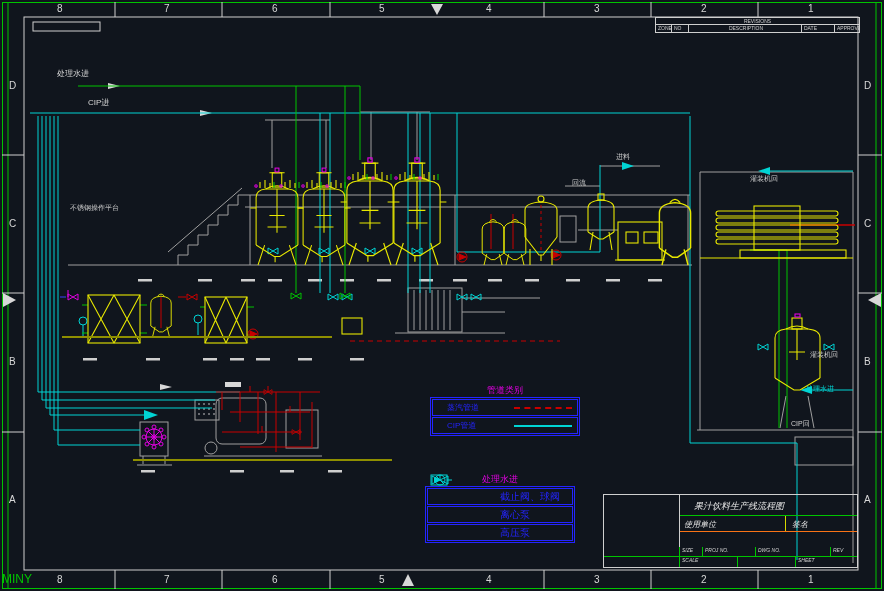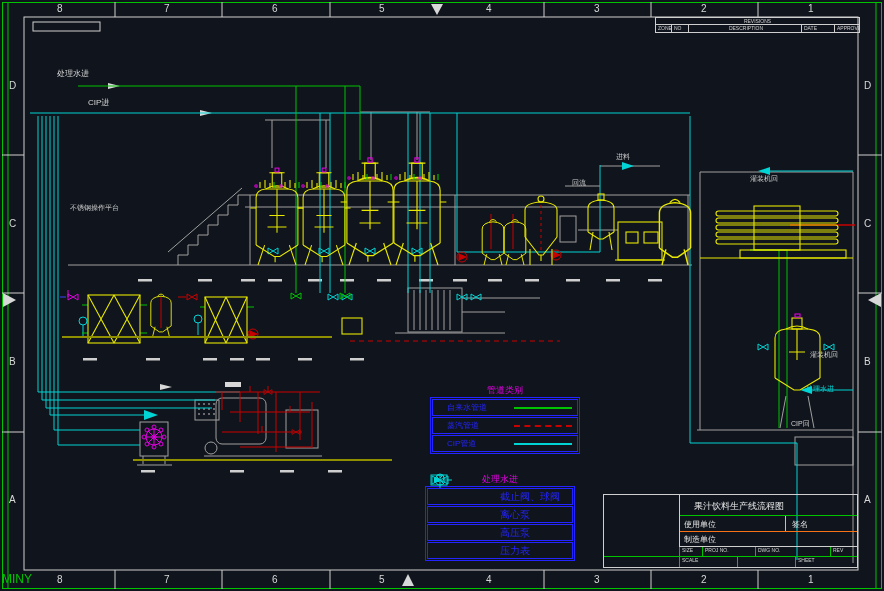--- a/index.html
+++ b/index.html
@@ -26,21 +26,21 @@
   .legend .lrow{display:flex;align-items:center;border:1px solid #2424ff;height:15px;margin-top:1px;}
   .legend .lrow:first-child{margin-top:0;}
   .legend .lcell{color:#2424ff;font-size:8px;padding-left:14px;width:62px;}
   .legend .lsample{flex:1;display:flex;justify-content:center;}
   .legend .lline{width:58px;border-top:2px solid #fff;}
   .legend .lsym{width:62px;display:flex;justify-content:center;}
   .legend2 .lcell2{color:#2424ff;font-size:10px;flex:1;padding-left:10px;}
   
   .tb{position:absolute;left:603px;top:494px;width:253px;height:72px;border:1px solid #cfcfcf;
       color:#e8e8e8;font-size:8px;}
-  .tb div{position:absolute;box-sizing:border-box;}
+  .tb div{position:absolute;box-sizing:border-box;font-style:italic;}
   .tb-logo{left:0;top:0;width:76px;height:52px;border-right:1px solid #cfcfcf;}
   .tb-title{left:76px;top:0;width:177px;height:21px;border-bottom:1px solid #00c400;
             font-size:9px;padding:5px 0 0 14px;}
   .tb-row2{left:76px;top:21px;width:177px;height:16px;border-bottom:1px solid #f97316;display:flex;}
   .tb-user{position:static!important;width:106px;border-right:1px solid #d8d800;padding:3px 0 0 4px;}
   .tb-sign{position:static!important;flex:1;padding:3px 0 0 6px;}
   .tb-row3{left:76px;top:37px;width:177px;height:15px;border-bottom:1px solid #cfcfcf;padding:2px 0 0 4px;}
   .tb-small{left:0;width:253px;display:flex;font-size:5px;color:#cfcfcf;}
   .tb-s1{top:52px;height:10px;border-bottom:1px solid #00c400;}
   .tb-s2{top:62px;height:10px;}
@@ -359,26 +359,20 @@
 <span class="lbl small" style="left:750px;top:174px;">灌装机回</span>
 <span class="lbl small" style="left:810px;top:350px;">灌装机回</span>
 <span class="lbl small cyan" style="left:806px;top:384px;">处理水进</span>
 <span class="lbl small" style="left:791px;top:419px;">CIP回</span>
 <span class="lbl green" style="left:2px;top:572px;">MINY</span>
 
 <div class="legend" style="left:410px;top:384px;">
   <div class="ltitle">管道类别</div>
   <div class="lbox">
     <div class="lrow">
-      <span class="lcell">自来水管道</span>
-      <span class="lsample">
-            <span class="lline" style="border-top-color: rgb(0, 196, 0);"></span>
-          </span>
-    </div>
-    <div class="lrow">
       <span class="lcell">蒸汽管道</span>
       <span class="lsample">
             <span class="lline" style="border-top-style: dashed; border-top-color: rgb(200, 0, 0);"></span>
           </span>
     </div>
     <div class="lrow">
       <span class="lcell">CIP管道</span>
       <span class="lsample">
             <span class="lline" style="border-top-color: rgb(0, 212, 212);"></span>
           </span>
@@ -410,40 +404,30 @@
     <div class="lrow">
       <span class="lsym">
             <svg width="30" height="14">
         <rect x="6" y="2" width="16" height="10" stroke="#00d4d4" fill="none"></rect>
         <path d="M9 4 L9 10 L16 7 Z" fill="#00d4d4"></path>
         <path d="M22 7 H27" stroke="#00d4d4"></path>
             </svg>
           </span>
       <span class="lcell2">高压泵</span>
     </div>
-    <div class="lrow">
-      <span class="lsym">
-            <svg width="30" height="16">
-        <circle cx="15" cy="5" r="4" stroke="#00d4d4" fill="none"></circle>
-        <path d="M15 5 L18 2 M15 9 V15" stroke="#00d4d4"></path>
-            </svg>
-          </span>
-      <span class="lcell2">压力表</span>
-    </div>
   </div>
 </div>
 
 <div class="tb">
   <div class="tb-logo"></div>
   <div class="tb-title">果汁饮料生产线流程图</div>
   <div class="tb-row2">
     <div class="tb-user">使用单位</div>
     <div class="tb-sign">签名</div>
   </div>
-  <div class="tb-row3">制造单位</div>
   <div class="tb-small tb-s1">
     <span class="ts-a"></span>
     <span class="ts-b">SIZE</span>
     <span class="ts-c">PROJ NO.</span>
     <span class="ts-d">DWG NO.</span>
     <span class="ts-e">REV</span>
   </div>
   <div class="tb-small tb-s2">
     <span class="ts-f"></span>
     <span class="ts-g">SCALE</span>

